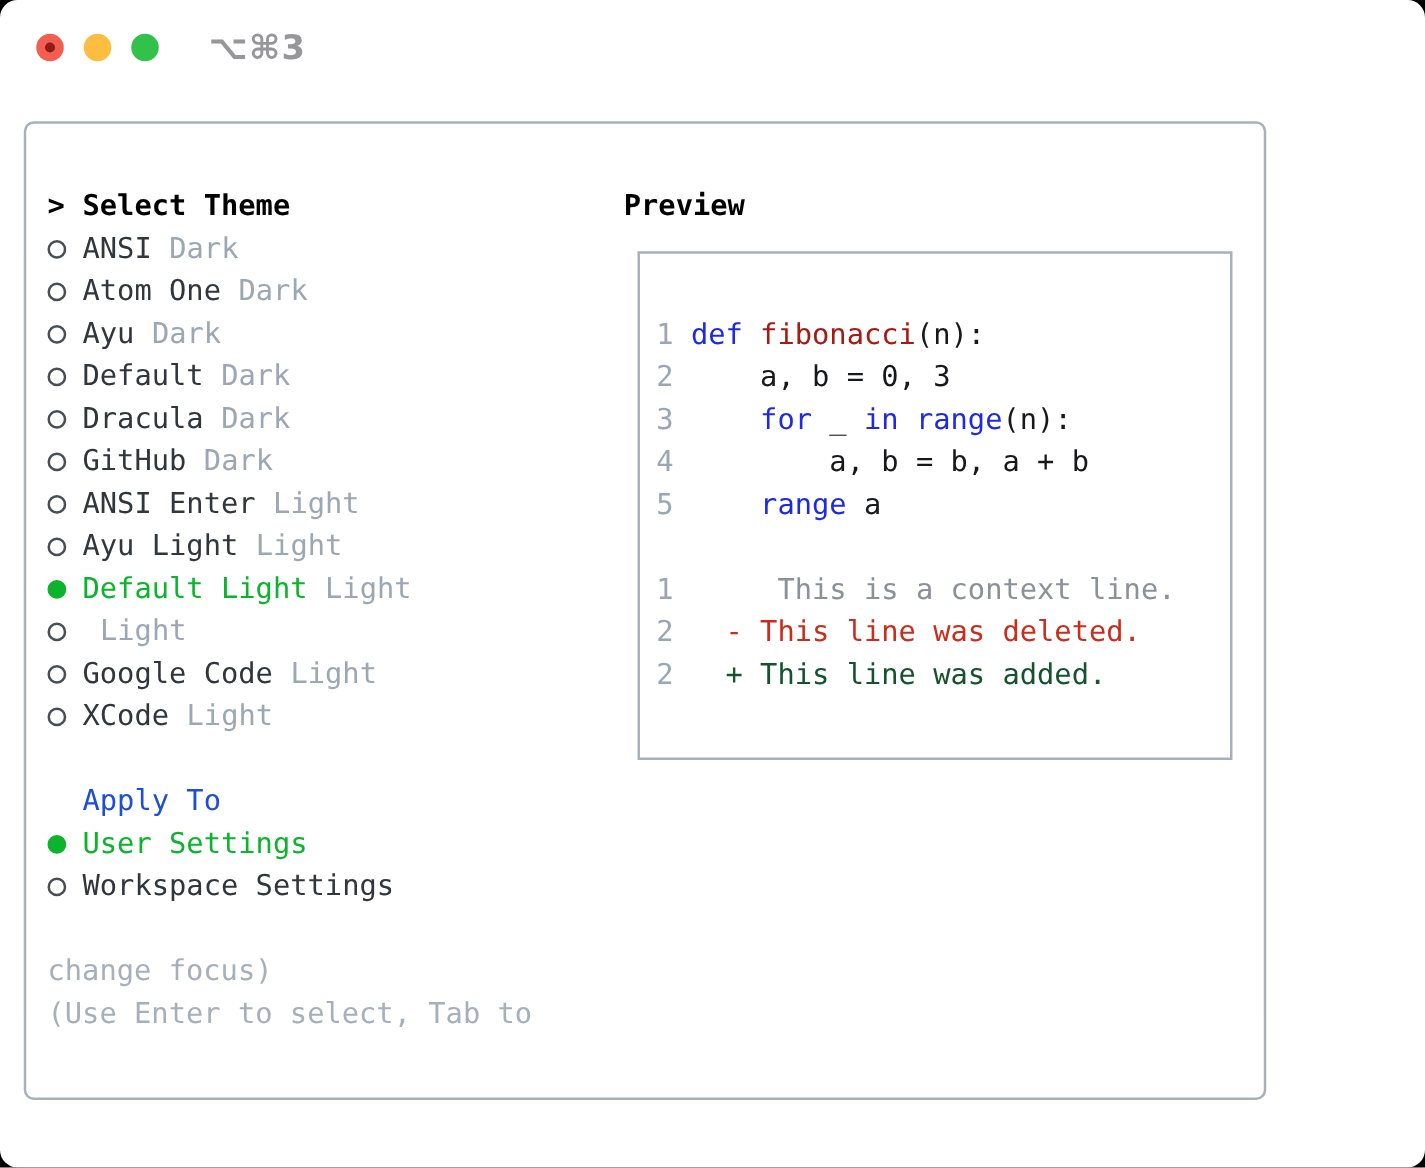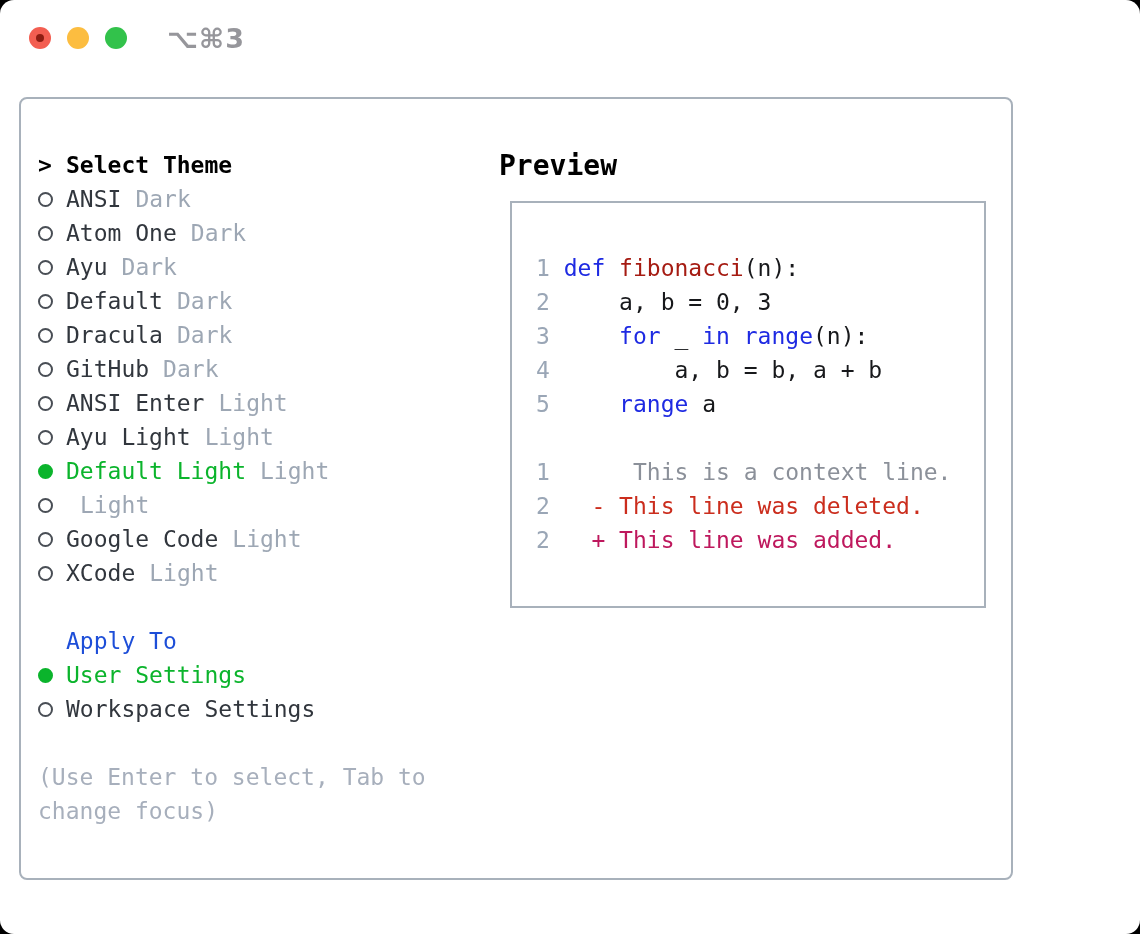--- a/index.html
+++ b/index.html
@@ -38,35 +38,35 @@
   .applyhdr{color:#1d4ed8;}
   .name{color:#31363d;}
   .row.selected .name{color:#0bb42c;}
   .tag{color:#9da7b4;margin-left:14px;}
   .spacer34{height:34px;}
   .hint{font-size:23px;color:#a7afbc;}
   .hint div{height:34px;display:flex;align-items:center;white-space:pre;}
   
   .preview-title{
     position:absolute;left:499px;top:148px;height:34px;display:flex;align-items:center;
-    font-size:28px;font-weight:bold;color:#000;
+    font-size:23px;font-weight:bold;color:#000;
   }
   .preview-box{
     position:absolute;left:510px;top:201px;width:476px;height:407px;
     border:2px solid #a8b1bb;box-sizing:border-box;background:#fff;
-    padding:48px 0 0 24px;overflow:hidden;
+    padding:48px 0 0 13px;overflow:hidden;
   }
   .code-line{height:34px;line-height:34px;font-size:23px;white-space:pre;}
   .seg-lineno{color:#9aa6b6;}
   .seg-keyword{color:#1e2ae2;}
   .seg-function{color:#a51b12;}
   .seg-plain{color:#17181b;}
   .seg-context{color:#8b9099;}
   .seg-deleted{color:#cb2d1d;}
-  .seg-added{color:#be185d;margin-top:18px;}
+  .seg-added{color:#14532d;margin-top:18px;}
 </style>
 </head>
 <body>
 
 <div class="window">
 
   <div class="tl tl-close"></div>
   <div class="tl tl-min"></div>
   <div class="tl tl-zoom"></div>
   <div class="shortcut">⌥⌘3</div>
@@ -102,22 +102,22 @@
     </div>
 
     <div id="apply-list">
         <div class="row selected"><span class="marker"><span class="radio on"></span></span><span class="name">User Settings</span></div>
         <div class="row"><span class="marker"><span class="radio"></span></span><span class="name">Workspace Settings</span></div>
       </div>
 
     <div class="spacer34"></div>
 
     <div class="hint">
+      <div>change focus)</div>
       <div>(Use Enter to select, Tab to</div>
-      <div>change focus)</div>
     </div>
   </div>
 
   <div class="preview-title">Preview</div>
   <div class="preview-box">
     <div id="code-block">
         <div class="code-line"><span class="seg-lineno">1 </span><span class="seg-keyword">def </span><span class="seg-function">fibonacci</span><span class="seg-plain">(n):</span></div>
         <div class="code-line"><span class="seg-lineno">2 </span><span class="seg-plain">    a, b = 0, 3</span></div>
         <div class="code-line"><span class="seg-lineno">3 </span><span class="seg-plain">    </span><span class="seg-keyword">for</span><span class="seg-plain"> _ </span><span class="seg-keyword">in</span><span class="seg-plain"> </span><span class="seg-keyword">range</span><span class="seg-plain">(n):</span></div>
         <div class="code-line"><span class="seg-lineno">4 </span><span class="seg-plain">        a, b = b, a + b</span></div>

